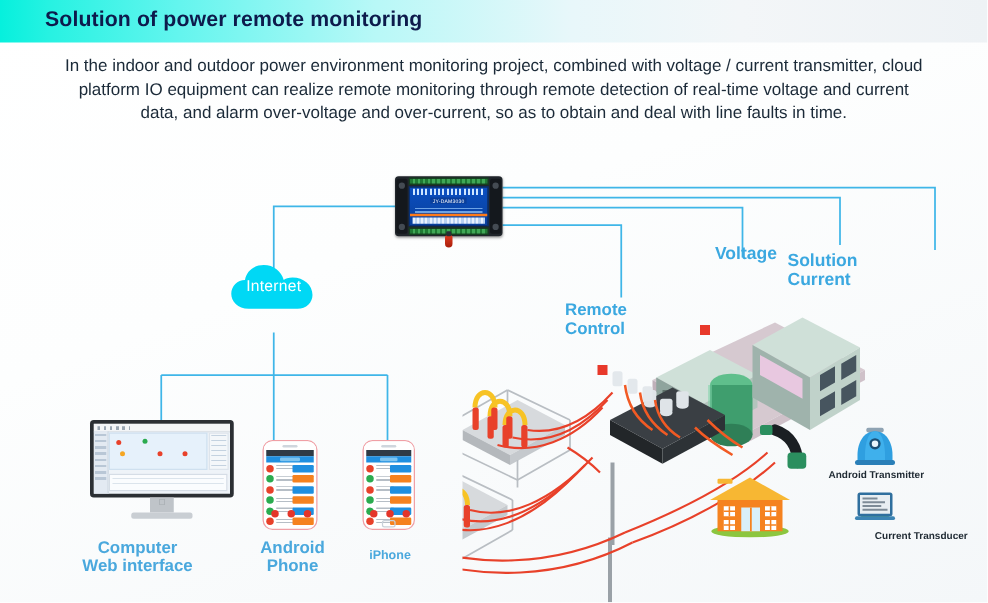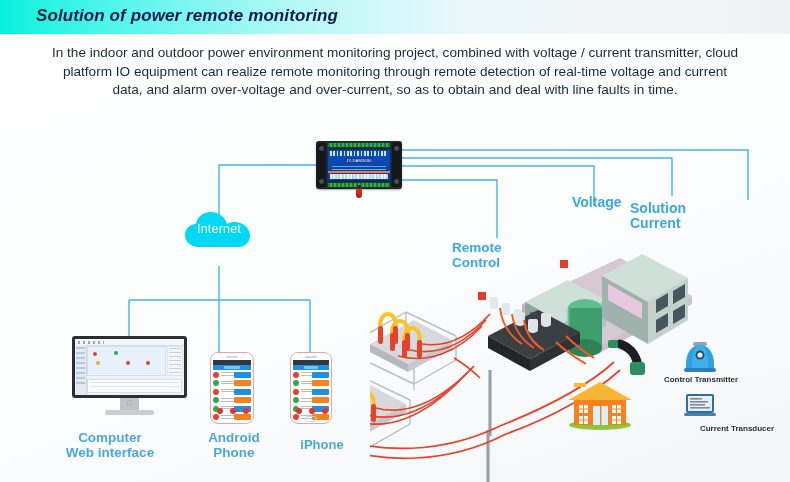--- a/index.html
+++ b/index.html
@@ -18,21 +18,21 @@
   }
 
   
   #header{
     position:absolute;left:0;top:0;width:790px;height:34px;
     background:linear-gradient(90deg,#06f0dd 0%,#27f2e2 5%,#63f5ee 18%,#b8f8f7 38%,#e8f7fa 58%,#f3f6f8 75%,#eef2f5 100%);
   }
   #header-title{
     position:absolute;left:36px;top:6px;
     font-size:17px;font-weight:bold;color:#0d1b4c;
-    letter-spacing:.1px;white-space:nowrap;font-style:italic;
+    letter-spacing:.1px;white-space:nowrap;
   }
 
   
   #intro{
     position:absolute;left:48px;top:44px;width:694px;
     text-align:center;font-size:13.6px;line-height:18.5px;
     color:#1b2a38;
   }
 
   
@@ -119,21 +119,21 @@
   #lbl-over{left:500px;top:208px;color:#5bb7e6;font-weight:normal;font-size:12.6px;}
   #lbl-voltage{left:572px;top:195px;font-size:14px;}
   #lbl-current{left:630px;top:201px;font-size:14px;}
 
   .blabel{
     position:absolute;color:#4aa8dd;font-weight:bold;text-align:center;
     font-size:13.5px;line-height:15px;white-space:pre-line;
   }
   #lbl-computer{left:39px;top:430px;width:142px;}
   #lbl-android{left:192px;top:430px;width:84px;}
-  #lbl-iphone{left:288px;top:437px;width:68px;font-size:13px;}
+  #lbl-iphone{left:278px;top:437px;width:68px;font-size:10px;}
 
   .slabel{
     position:absolute;color:#1f2a33;font-size:8px;text-align:center;
     font-weight:bold;white-space:nowrap;
   }
   #lbl-vt{left:655px;top:375px;width:92px;}
   #lbl-ct{left:689px;top:424px;width:96px;}
 
   
   #monitor{position:absolute;left:72px;top:336px;width:115px;height:82px;}
@@ -431,21 +431,21 @@
   </svg>
 
   <svg id="vt" viewBox="0 0 36 32">
     <rect x="11" y="0" width="14" height="4" rx="2" fill="#8fa3b3"></rect>
     <path d="M18,3 C27,3 32,12 32,22 L32,27 L4,27 L4,22 C4,12 9,3 18,3 Z" fill="#2f9fe0"></path>
     <path d="M18,3 C23,3 26,12 26,22 L26,27 L10,27 L10,22 C10,12 13,3 18,3 Z" fill="#3fb0ec"></path>
     <circle cx="18" cy="13" r="4.5" fill="#1b4f75"></circle>
     <circle cx="18" cy="13" r="2.6" fill="#e9f4fb"></circle>
     <rect x="2" y="26" width="32" height="4" rx="2" fill="#2a7fb8"></rect>
   </svg>
-  <div class="slabel" id="lbl-vt">Control Transmitter</div>
+  <div class="slabel" id="lbl-vt">Android Transmitter</div>
 
   <svg id="ct" viewBox="0 0 38 30">
     <polygon points="4,24 12,18 26,18 34,24" fill="#4f9e47"></polygon>
     <rect x="5" y="2" width="28" height="19" rx="2" fill="#2f6f9e"></rect>
     <rect x="7" y="4" width="24" height="15" fill="#e8eef2"></rect>
     <g fill="#7d8b97">
       <rect x="9" y="6" width="12" height="1.6"></rect>
       <rect x="9" y="9" width="18" height="1.6"></rect>
       <rect x="9" y="12" width="15" height="1.6"></rect>
       <rect x="9" y="15" width="20" height="1.6"></rect>

